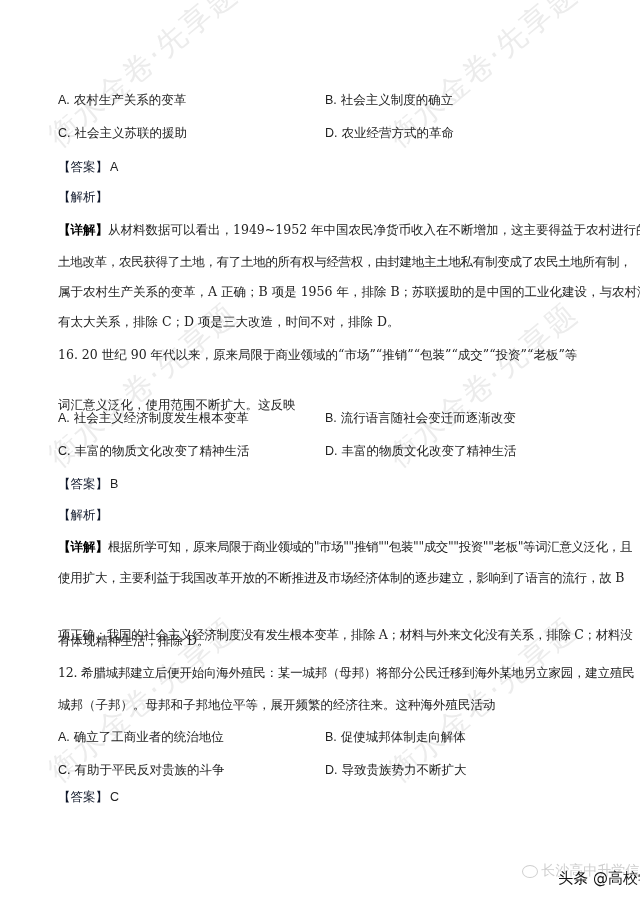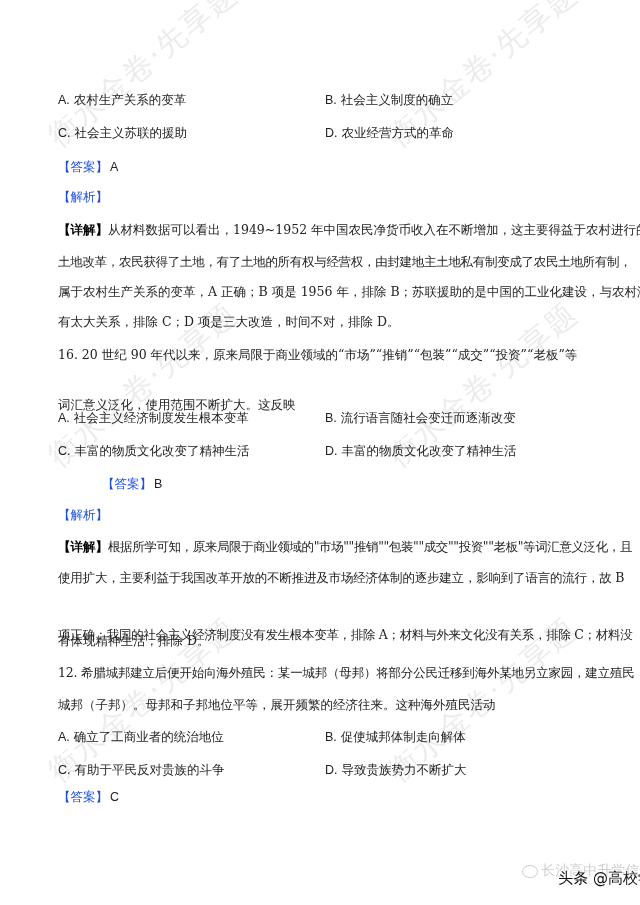--- a/index.html
+++ b/index.html
@@ -14,21 +14,21 @@
     font-size: 30px; color: #ececec; transform: rotate(-40deg);
     transform-origin: left top; white-space: nowrap; pointer-events: none;
     letter-spacing: 2px; z-index: 0;
   }
   .line {
     position: absolute; left: 58px; font-size: 12.5px; line-height: 16px;
     white-space: nowrap; z-index: 1;
   }
   .opt { position: absolute; font-size: 12.5px; line-height: 16px; white-space: nowrap; z-index: 1; }
   .opt .letter, .lat { font-family: "Liberation Sans", sans-serif; }
-  .label-blue { color: #1d4ed8; }
+  .label-blue { color: #0f172a; }
   .label-bold { font-weight: bold; color: #000000; font-family: Liberation Serif, serif; }
   .ans-val { font-family: "Liberation Sans", sans-serif; color: #222; margin-left: 2px; }
   .footer {
     position: absolute; right: 8px; top: 868px; z-index: 2;
     font-family: "DejaVu Sans", sans-serif; white-space: nowrap;
   }
   .footer .under {
     position: absolute; left: 0; top: -6px; color: #cfcfcf; font-size: 14px;
   }
   .footer .over {
@@ -93,21 +93,21 @@
 </div>
 <div class="opt" style="left:58px; top:443px;">
   <span class="letter">C.</span>
   <span>丰富的物质文化改变了精神生活</span>
 </div>
 <div class="opt" style="left:325px; top:443px;">
   <span class="letter">D.</span>
   <span>丰富的物质文化改变了精神生活</span>
 </div>
 
-<div class="line" style="top:476px;margin-left:44px;">
+<div class="line" style="top:476px;">
   <span class="label-blue">【答案】</span><span class="ans-val">B</span>
 </div>
 <div class="line" style="top:507px;">
   <span class="label-blue">【解析】</span>
 </div>
 <div class="line" style="top:539px;">
   <span class="label-bold">【详解】</span><span style="letter-spacing:-0.4px;">根据所学可知，原来局限于商业领域的"市场""推销""包装""成交""投资""老板"等词汇意义泛化，且</span>
 </div>
 <div class="line" style="top:570px; letter-spacing:-0.2px;">使用扩大，主要利益于我国改革开放的不断推进及市场经济体制的逐步建立，影响到了语言的流行，故 B</div>
 <div class="line" style="top:602px; letter-spacing:-0.3px;margin-top:25px;">项正确；我国的社会主义经济制度没有发生根本变革，排除 A；材料与外来文化没有关系，排除 C；材料没</div>

